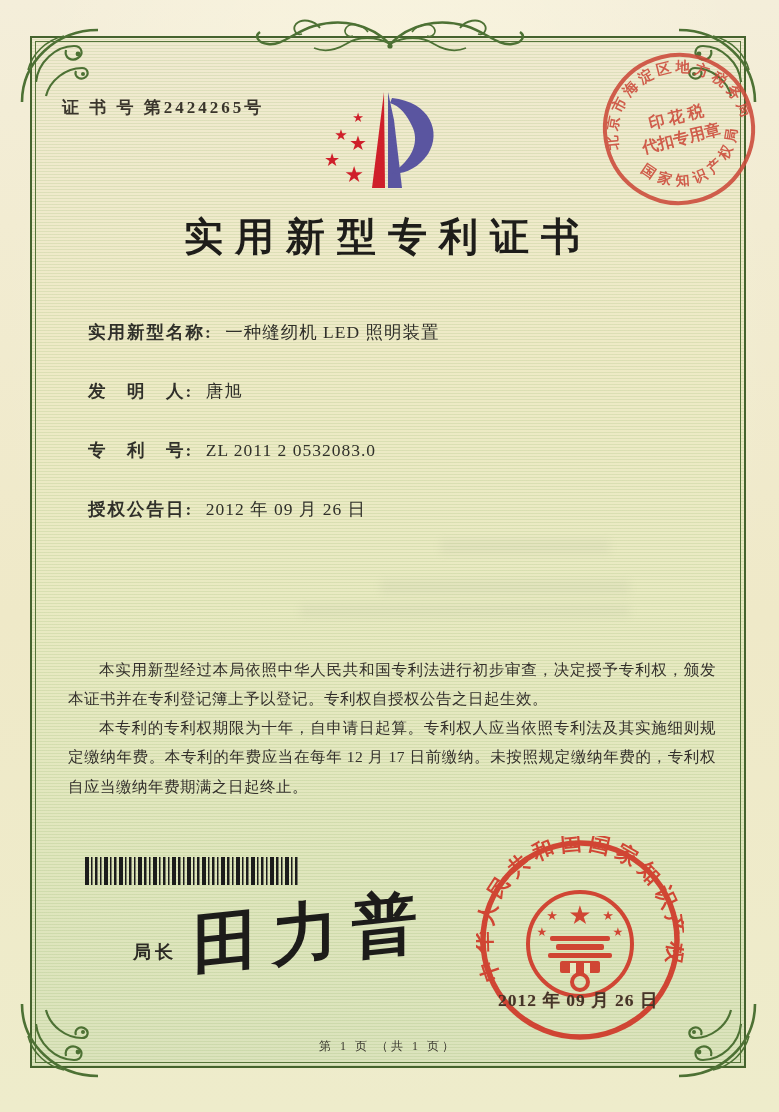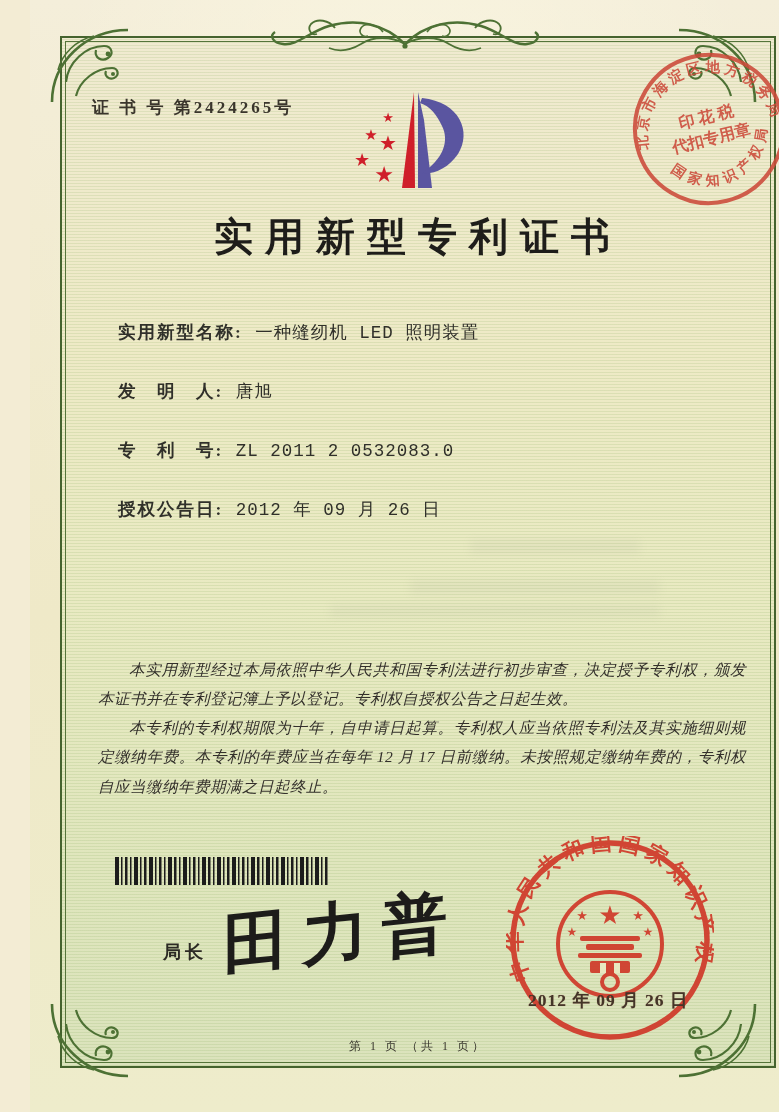--- a/index.html
+++ b/index.html
@@ -8,21 +8,20 @@
     font-family:"Liberation Serif","DejaVu Serif",serif;
     background:#f3ecd4;
     position:relative;
     overflow:hidden;
   }
   .page {
     position:absolute; inset:0;
     background:
       radial-gradient(ellipse at 50% 30%, rgba(255,252,230,.55), rgba(0,0,0,0) 70%),
       linear-gradient(180deg,#f4eeda 0%,#f2ecd2 20%,#efe9c8 55%,#eeeccb 100%);
-    margin-left: 30px;
   }
   
   .frame {
     position:absolute; left:30px; top:36px; width:716px; height:1032px;
     border:2.5px solid #45632e;
     background:
       repeating-linear-gradient(0deg, rgba(125,165,85,.16) 0 1px, rgba(0,0,0,0) 1px 3px),
       linear-gradient(180deg,#f0ead0 0%,#eeeac6 30%,#e9eac2 55%,#e0e6bd 80%,#dbe3bc 100%);
   }
   .frame-inner {
@@ -50,28 +49,28 @@
 
   .title {
     position:absolute; left:30px; top:210px; width:716px;
     text-align:center; font-size:39px; font-weight:bold;
     letter-spacing:12px; color:#1e1d1a;
   }
 
   .fields { position:absolute; left:88px; top:320px; width:620px; }
   .field-row { height:59px; font-size:17.5px; color:#30302a; }
   .field-row .lbl { letter-spacing:2px; font-weight:600; }
-  .field-row .val { margin-left:8px; letter-spacing:1px;font-family:Liberation Mono, monospace; }
+  .field-row .val { margin-left:8px; letter-spacing:1px; }
 
   .paragraphs {
     position:absolute; left:68px; top:655px; width:648px;
     font-size:15.5px; line-height:1.88; color:#33302b;
     text-align:justify;
   }
-  .paragraphs p { text-indent:2em; letter-spacing:.5px;font-style:italic; }
+  .paragraphs p { text-indent:2em; letter-spacing:.5px; }
 
   .barcode { position:absolute; left:85px; top:857px; width:220px; height:28px; }
 
   .ghost { position:absolute; background:#9aa08a; filter:blur(4px); opacity:.10; border-radius:3px; }
 
   .sig-title {
     position:absolute; left:133px; top:940px;
     font-size:18px; letter-spacing:4px; color:#2c2a24; font-weight:600;
   }
   .sig-name {

